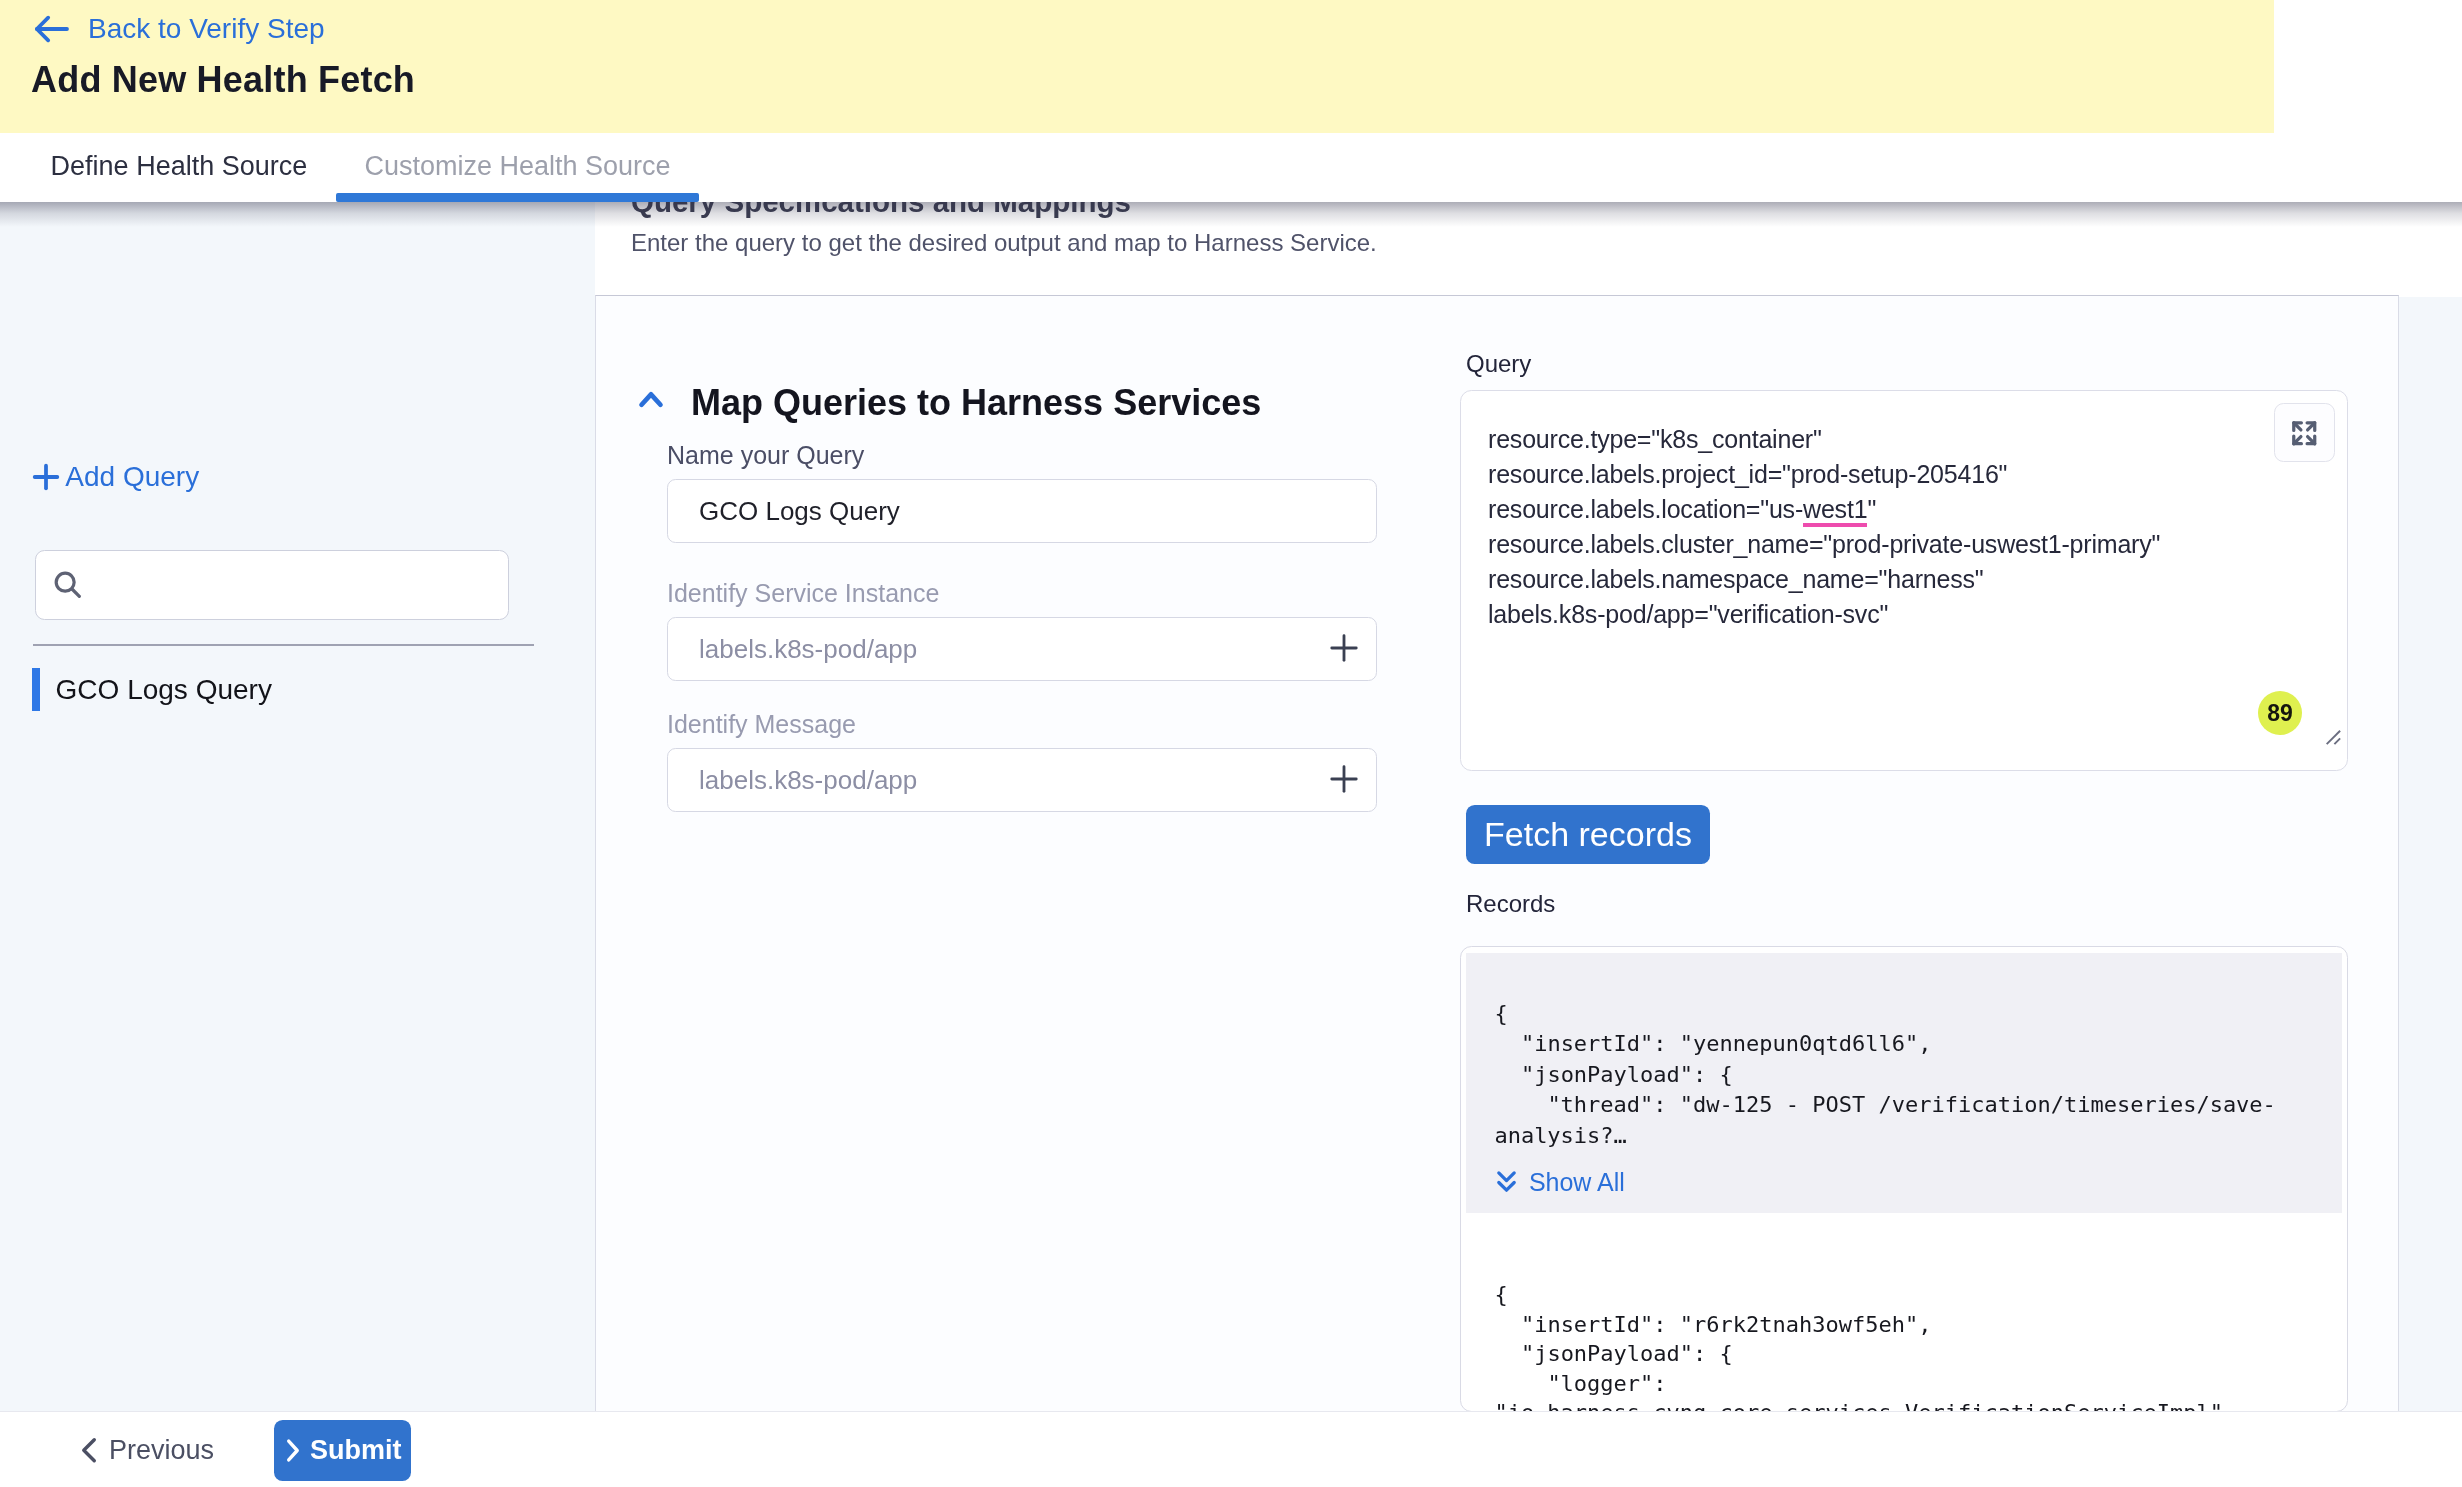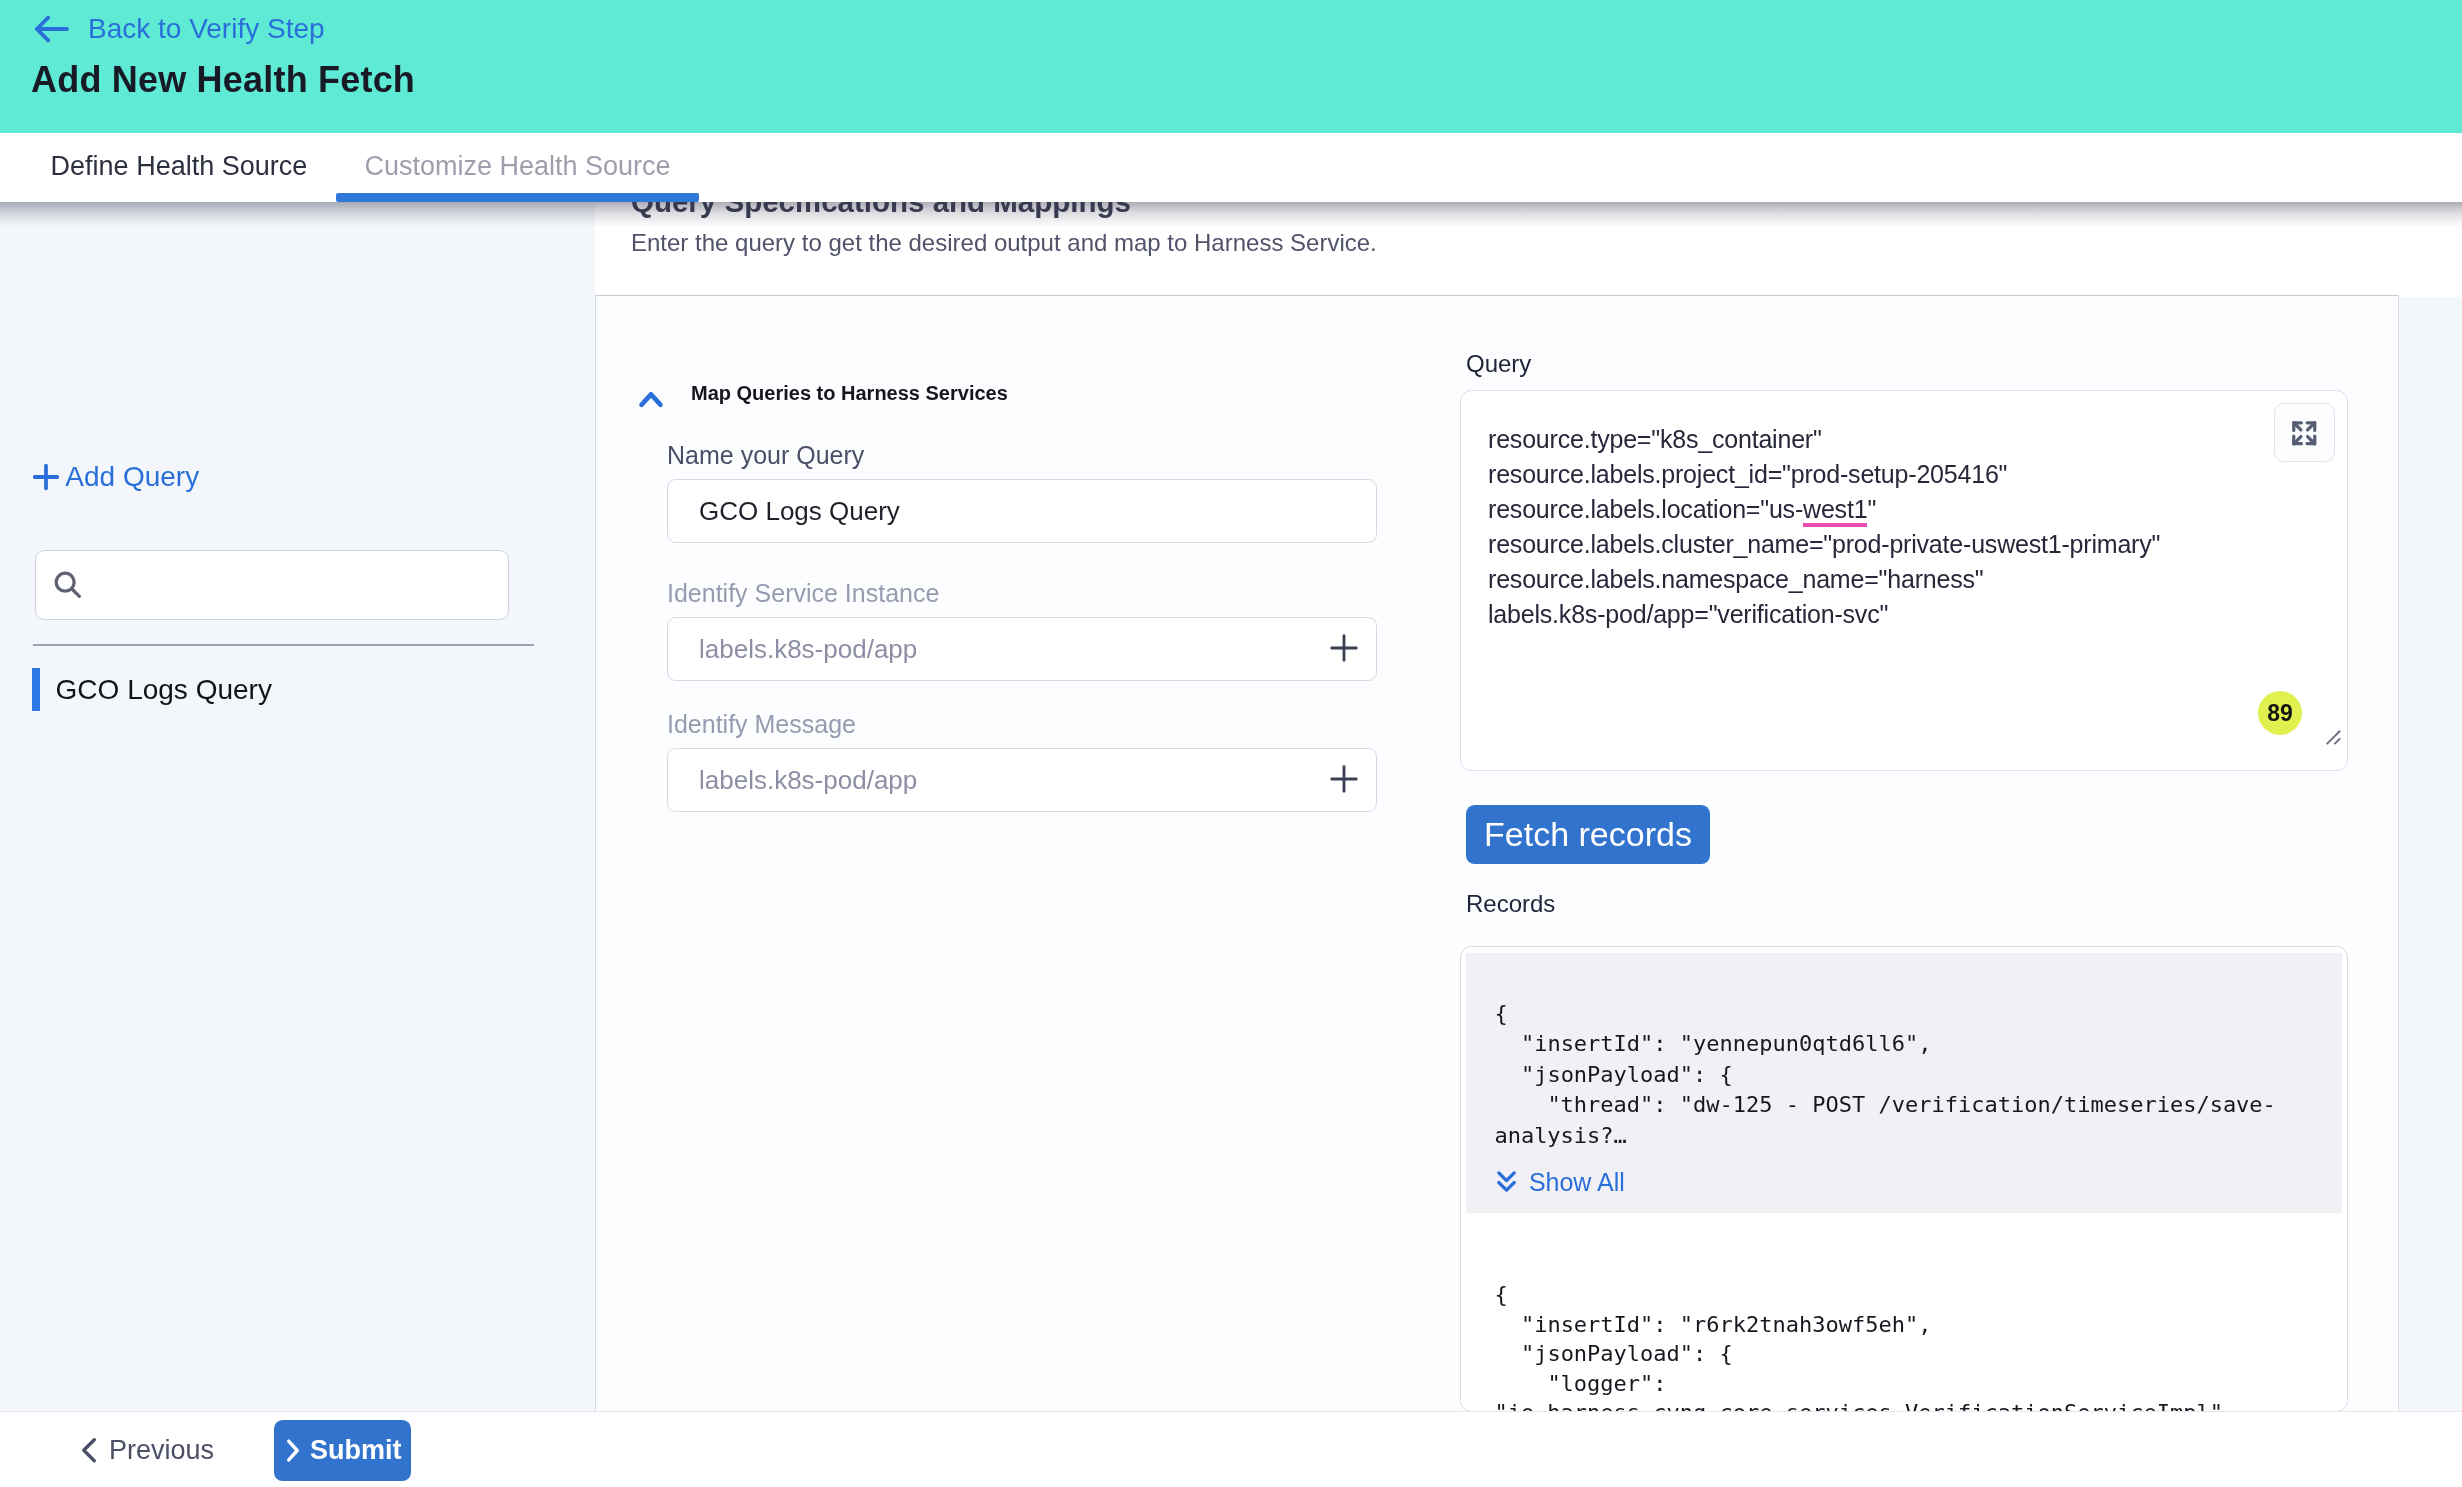--- a/index.html
+++ b/index.html
@@ -1,21 +1,21 @@
 <!DOCTYPE html>
 <html style="--link-blue: #2a6fd9; --button-blue: #3173cd; --tab-underline: #2f78d7; --badge-bg: #dff04f; --misspell-pink: #ee4cae; --record-bg: #f0f0f5;font-size:15.2px"><head>
 <meta charset="utf-8">
 <style>
   * { margin:0; padding:0; box-sizing:border-box; }
   html,body { width:2462px; height:1487px; background:#fff; overflow:hidden; }
   body { font-family:"Liberation Sans", sans-serif; color:#1d1f2b; position:relative; }
   #app { position:absolute; inset:0; width:2462px; height:1487px; background:#fff; }
 
   
-  .header { position:absolute; left:0; top:0; width:2462px; height:133px; background:#5eead4; z-index:6; }
+  .header { position:absolute; left:0; top:0; width:2274px; height:133px; background:#fef9c3; z-index:6; }
   .back-btn { position:absolute; left:31px; top:13.3px; display:flex; align-items:center; gap:17px;
               color:var(--link-blue); font-size:28px; cursor:pointer; }
   .page-title { position:absolute; left:31px; top:59px; font-size:36px; font-weight:bold; color:#181a26; letter-spacing:0.2px; }
 
   
   .tabbar { position:absolute; left:0; top:133px; width:2462px; height:69px; background:#fff; z-index:6;
             display:flex; align-items:center; padding-left:22px; }
   .tab { position:relative; height:69px; line-height:67px; padding:0 28.6px; font-size:27px; cursor:pointer; }
   .tab.define { color:#2c2f40; }
   .tab.customize { color:#9da0ac; }
@@ -42,21 +42,21 @@
   .search-wrap input { width:100%; height:100%; border:1.9px solid #cdd0dd; border-radius:9.5px; background:#fff;
                        padding-left:61px; font-size:25px; font-family:inherit; color:#2a2c3a; outline:none; }
   .search-icon { position:absolute; left:16px; top:18px; width:34px; height:34px; color:#5e6274; }
   .side-divider { position:absolute; left:33px; top:442px; width:501px; height:1.9px; background:#9fa2b2; }
   .query-item { position:absolute; left:32px; top:466px; width:495px; height:43px; display:flex; align-items:center; cursor:pointer; }
   .query-item .bar { width:7.6px; height:43px; background:#2e78e6; margin-right:16px; }
   .query-item .lbl { font-size:28px; color:#121319; }
 
   
   .collapse-btn { position:absolute; left:634px; top:383px; width:34px; height:34px; color:var(--link-blue); cursor:pointer; z-index:3; }
-  .section-title { position:absolute; left:691px; top:382px; font-size:20px; font-weight:bold; color:#14151f; z-index:3; }
+  .section-title { position:absolute; left:691px; top:382px; font-size:36px; font-weight:bold; color:#14151f; z-index:3; }
   .fld-label { position:absolute; left:667px; font-size:25px; z-index:3; }
   .fld-label.dark { color:#4b4e66; }
   .fld-label.gray { color:#989bb0; }
   .fld { position:absolute; left:667px; width:710px; height:64px; z-index:3; }
   .fld input { width:100%; height:100%; border:1.9px solid #d6d8e4; border-radius:8.6px; background:#fff;
                padding:0 67px 0 31px; font-size:26px; font-family:inherit; color:#1f2029; outline:none; }
   .fld input::placeholder { color:#8c8ea4; opacity:1; }
   .fld .plus { position:absolute; right:17px; top:15.2px; width:32px; height:32px; color:#3a4052; cursor:pointer; }
 
   

